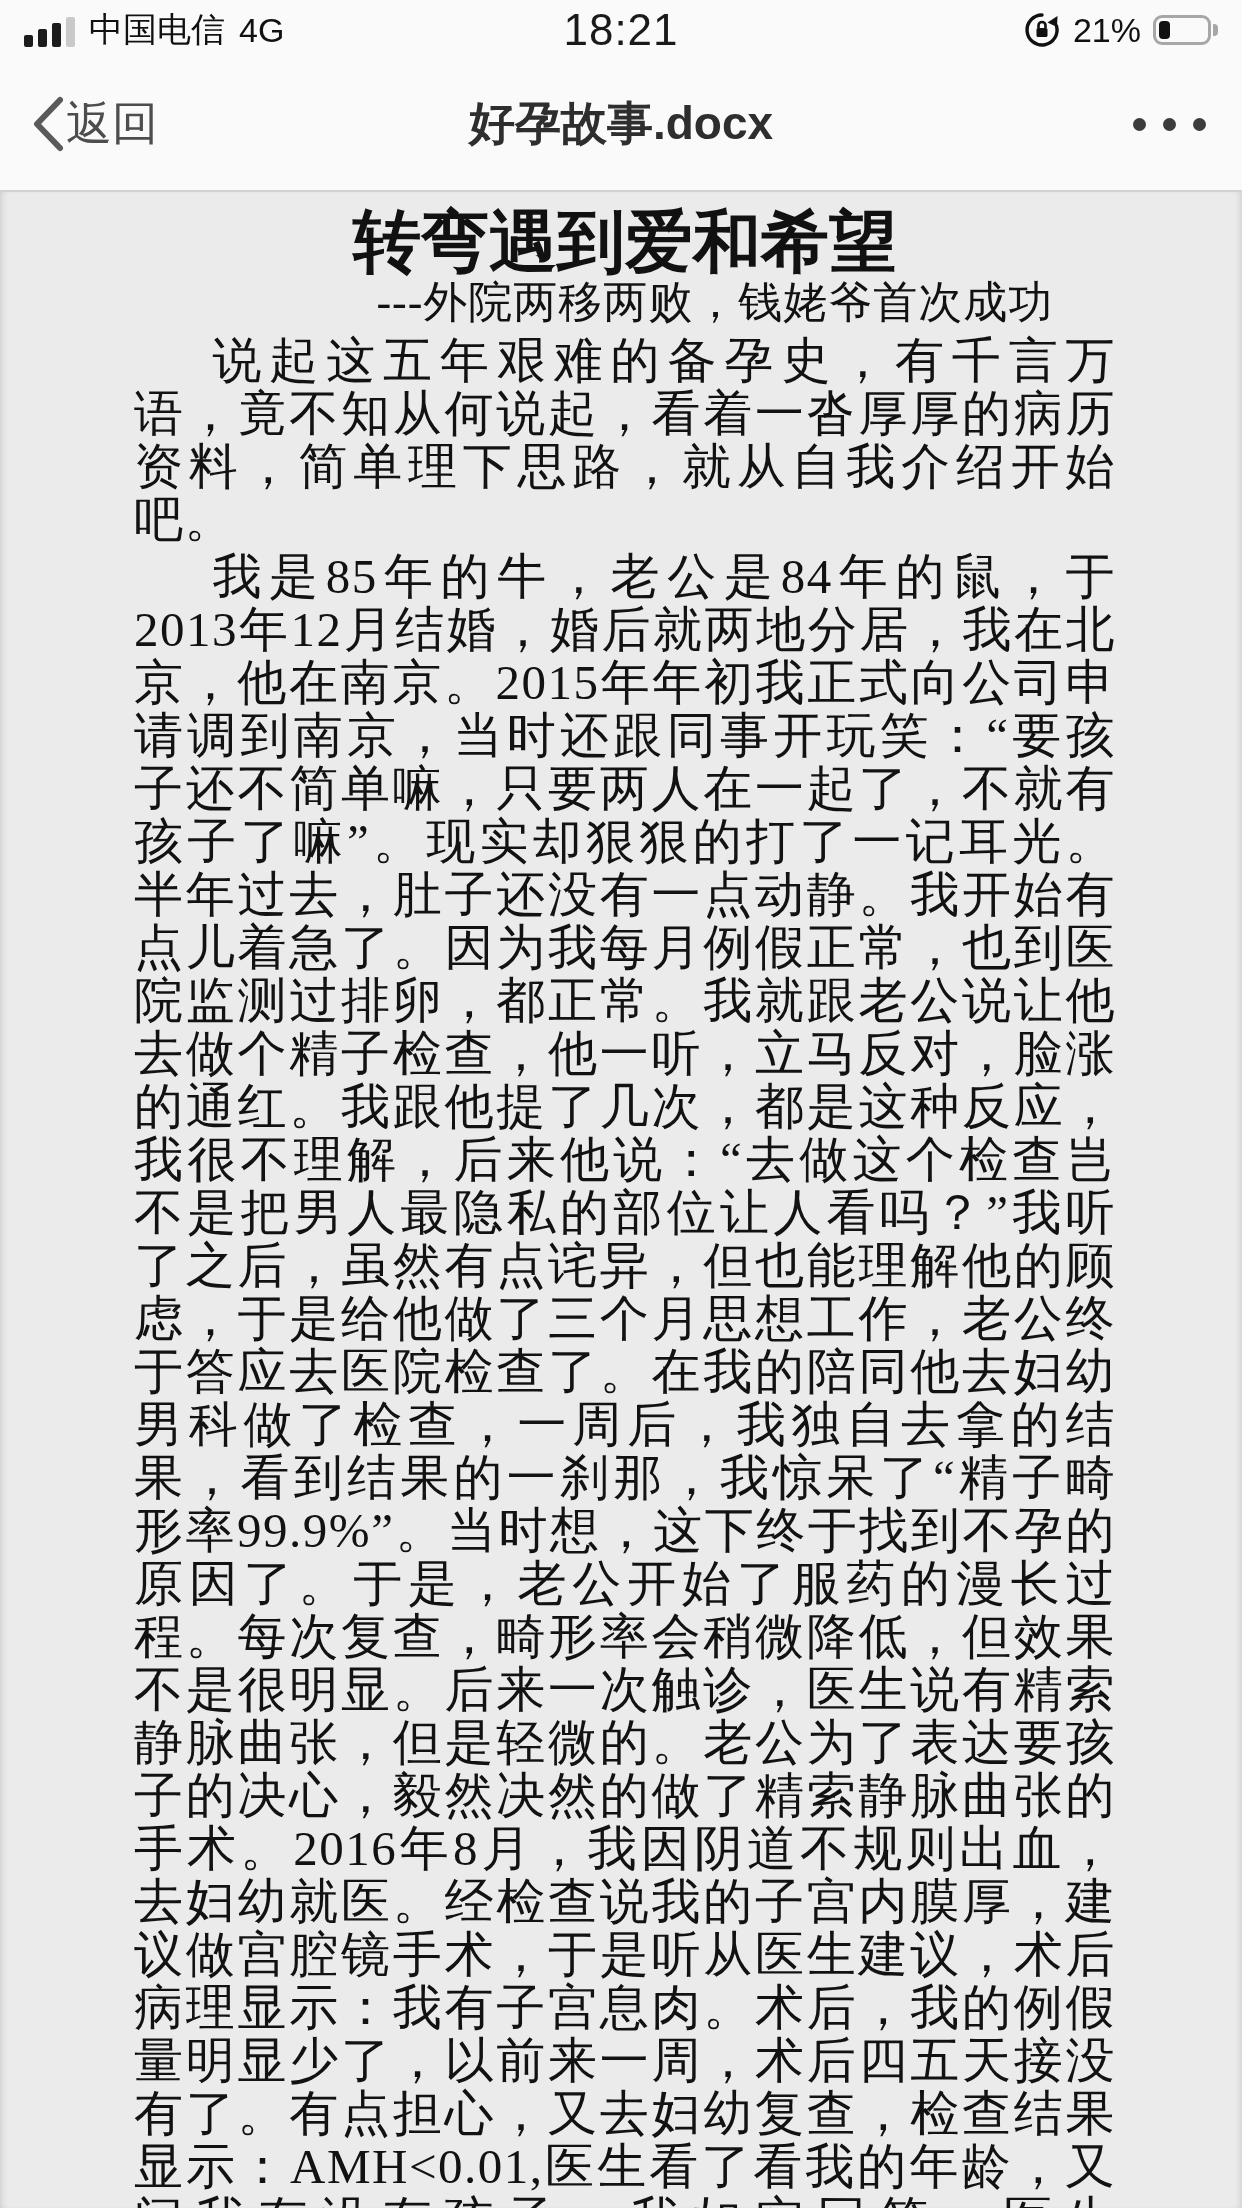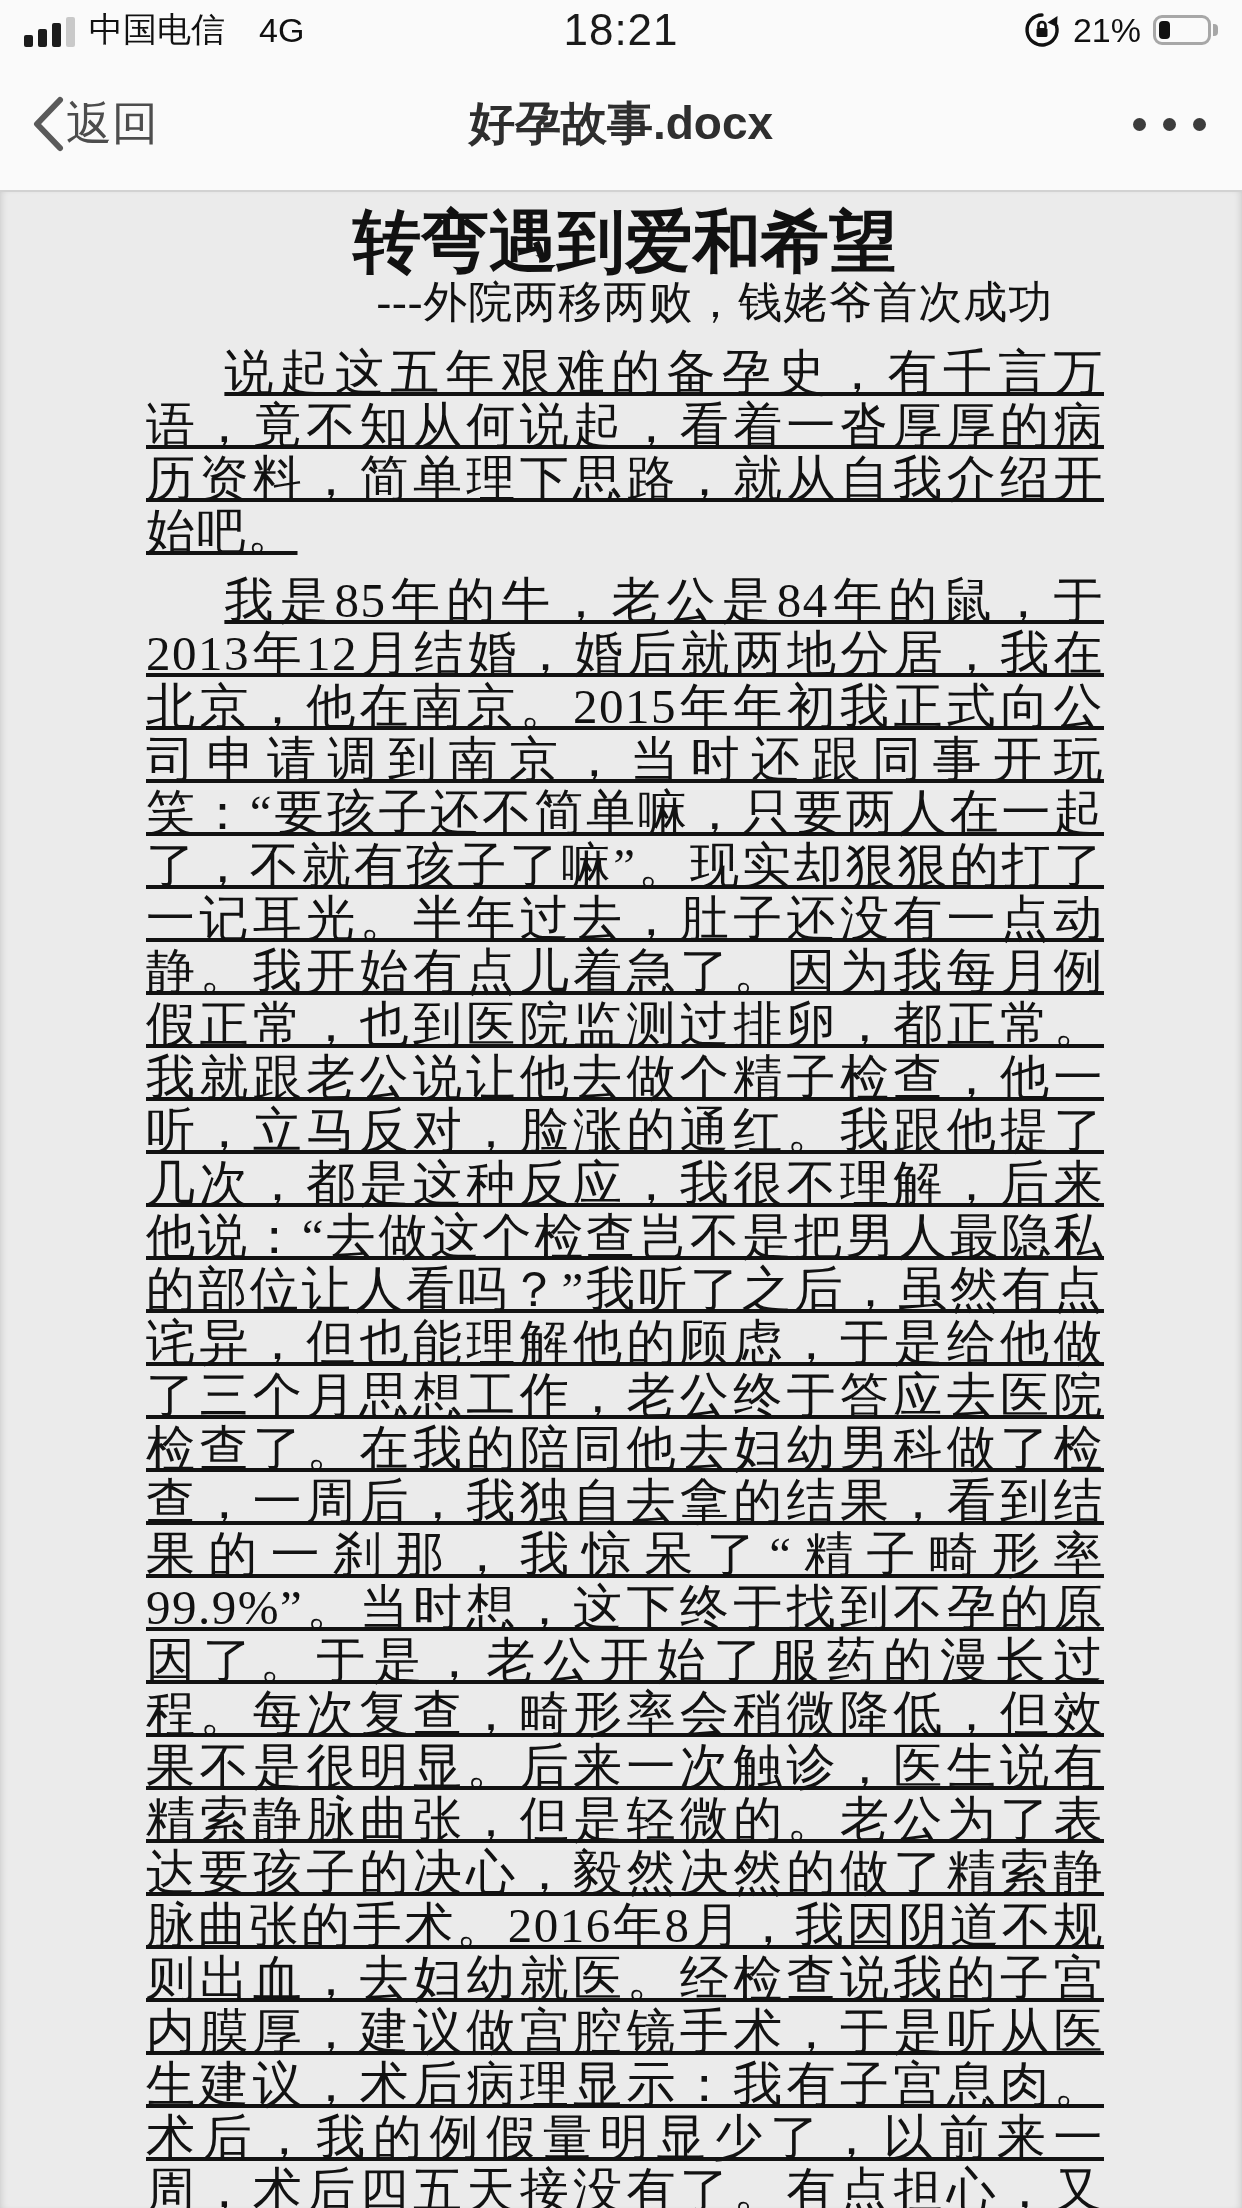--- a/index.html
+++ b/index.html
@@ -36,21 +36,21 @@
     font-size: 34px;
   }
   .sb-left { display: flex; align-items: center; gap: 14px; flex: 1; }
   .sb-center { flex: 0 0 auto; font-weight: 400; font-size: 44px; letter-spacing: 1px; }
   .sb-right { display: flex; align-items: center; justify-content: flex-end; gap: 12px; flex: 1; }
   .signal { display: flex; align-items: flex-end; gap: 5px; height: 30px; padding-top: 4px; }
   .signal .bar { width: 9px; border-radius: 2px; background: #1c1c1c; }
   .signal .b1 { height: 12px; } .signal .b2 { height: 18px; } .signal .b3 { height: 24px; }
   .signal .b4 { height: 30px; background: #c9c9c9; }
   .carrier { font-size: 34px; color: #111; }
-  .network { font-size: 34px; color: #111; margin-left: 20px; }
+  .network { font-size: 34px; color: #111; margin-left: 0; }
   .battery-shell { position: relative; width: 58px; height: 30px; border: 3px solid #a7a7a7; border-radius: 9px; box-sizing: border-box; }
   .battery-fill { position: absolute; left: 3px; top: 3px; bottom: 3px; width: 11px; background: #111; border-radius: 4px; }
   .battery-nub { width: 5px; height: 12px; background: #a7a7a7; border-radius: 0 4px 4px 0; margin-left: 2px; }
   .pct { font-size: 34px; color: #111; }
   .navbar {
     height: 128px;
     display: flex;
     align-items: center;
     padding: 0 30px;
     box-sizing: border-box;
@@ -84,29 +84,28 @@
   }
   .doc-subtitle {
     margin: 0;
     font-size: 44px;
     line-height: 54px;
     text-indent: 5.6em;
     white-space: nowrap;
     letter-spacing: 1px;
   }
   .doc-para {
-    margin: 16px;
+    margin: 4px;
     font-size: 49px;
     line-height: 53px;
     letter-spacing: 1.5px;
     text-align: justify;
     text-justify: inter-character;
     text-indent: 1.6em;
     word-break: break-word;
-    text-decoration: underline;
   }
 </style>
 </head>
 <body>
 
 <div class="phone">
 
   <div class="chrome">
 
     <div class="statusbar">

